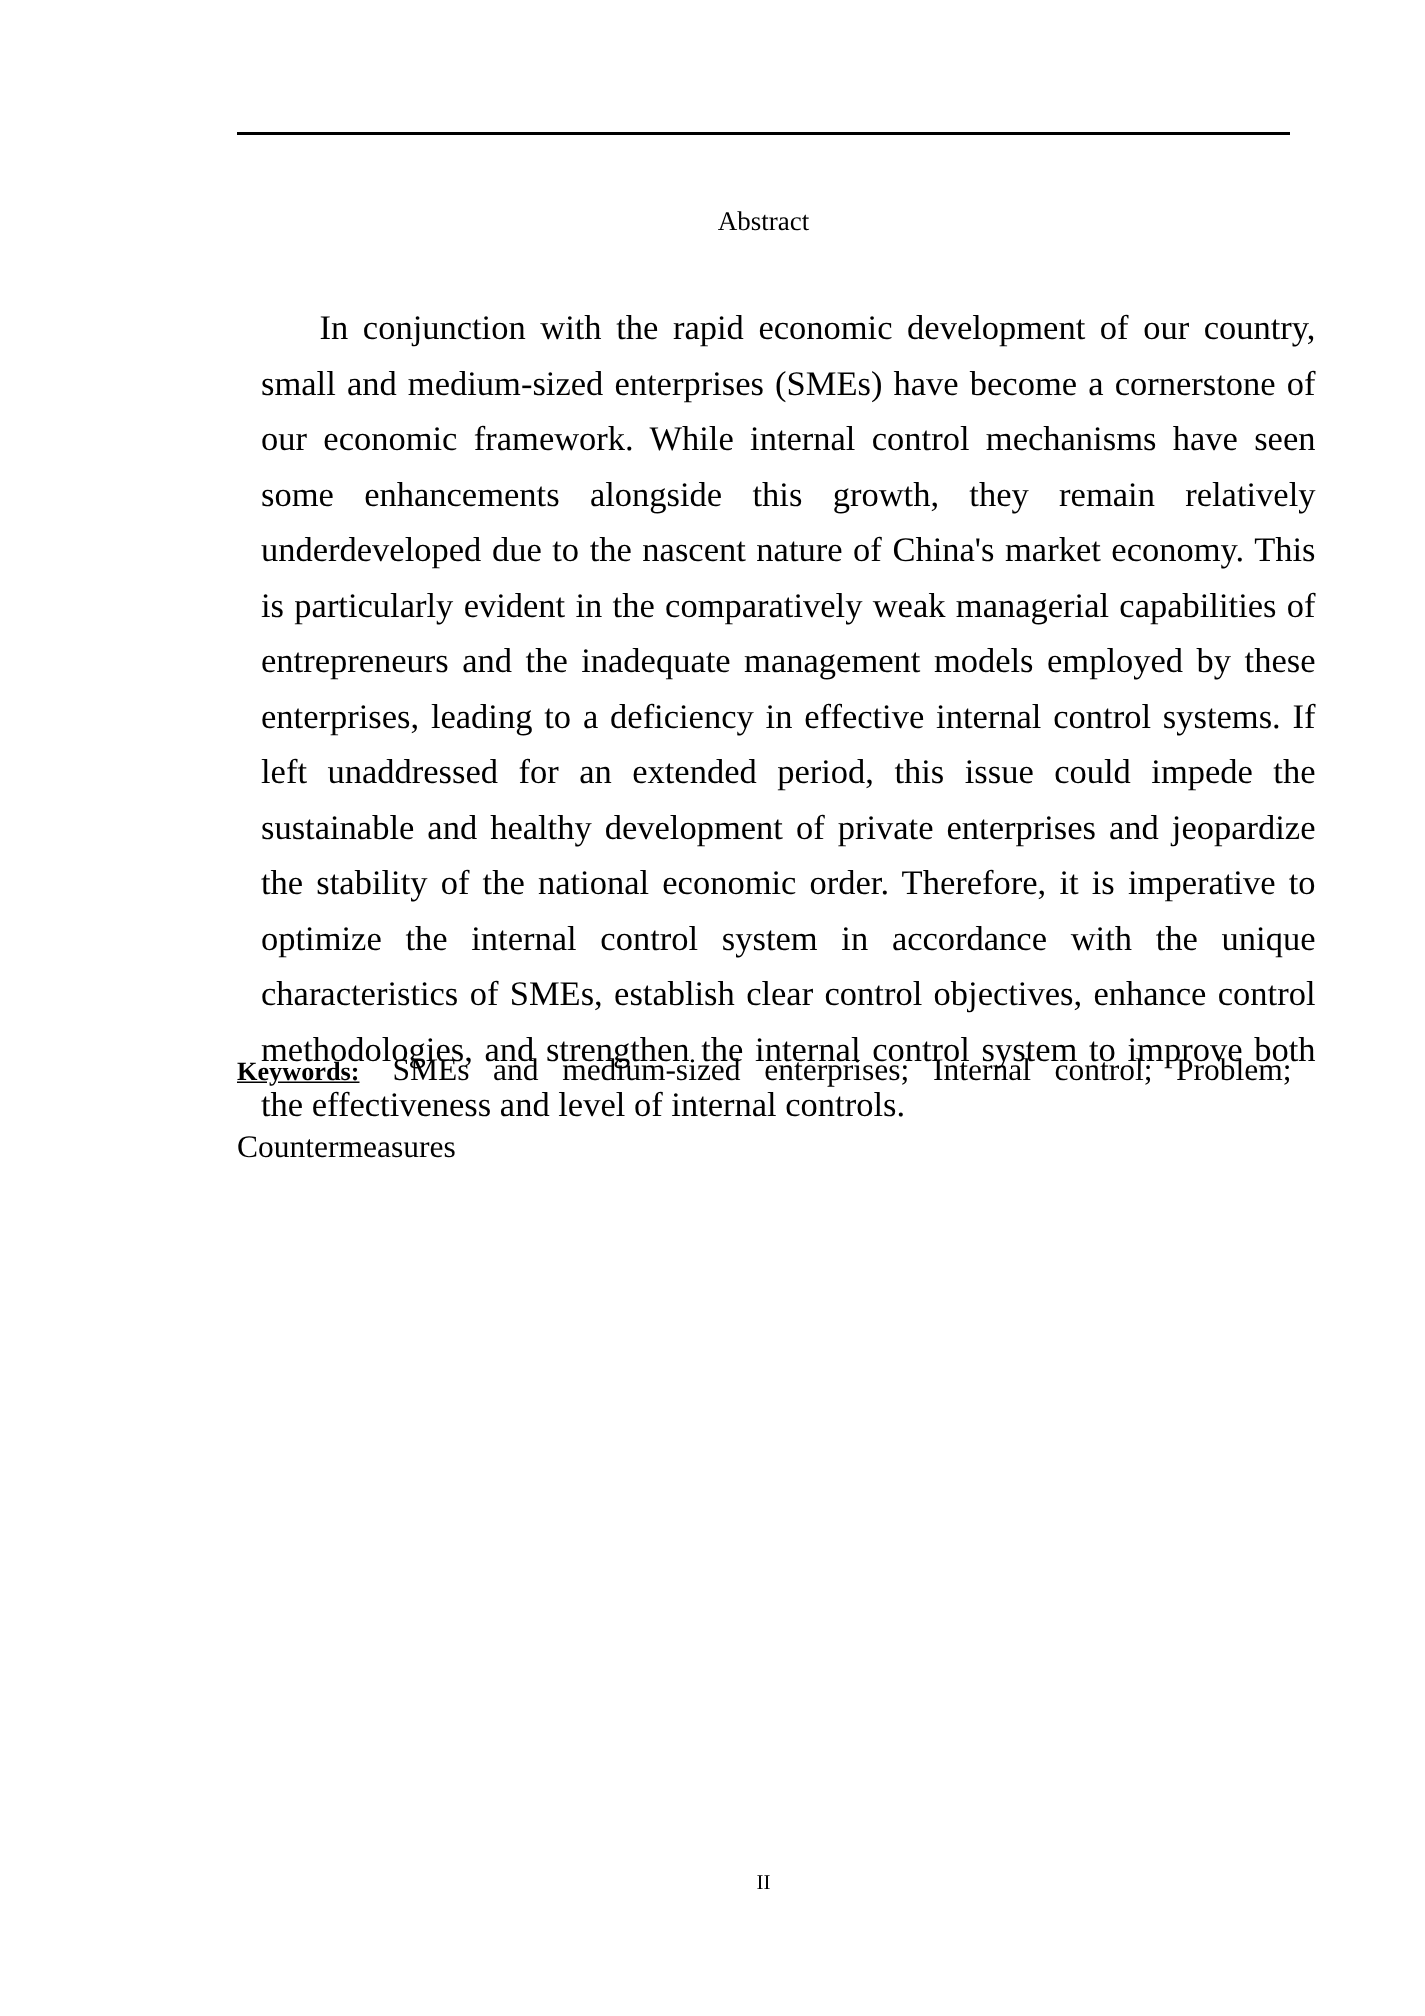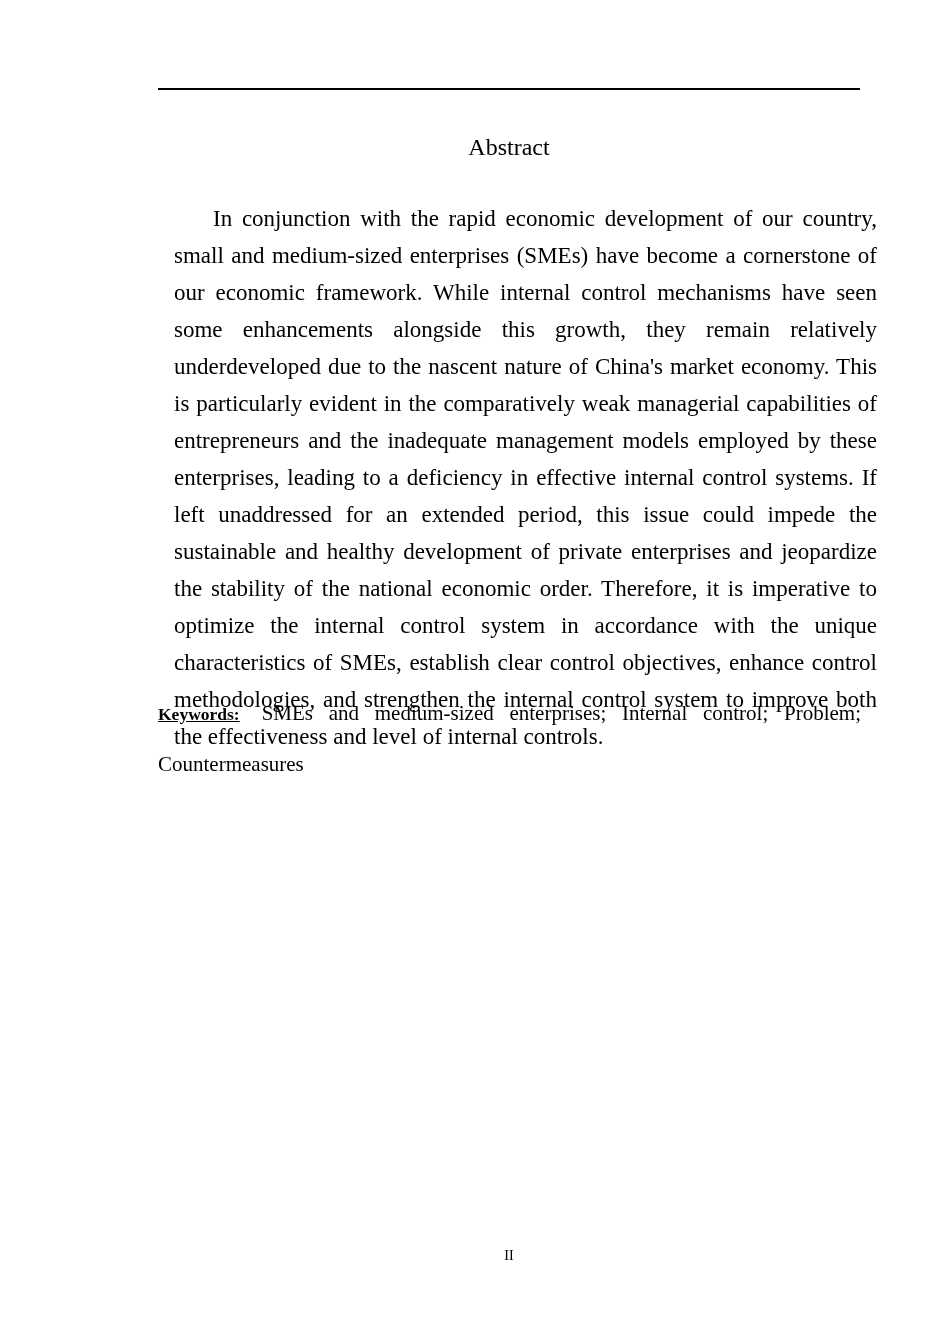--- a/index.html
+++ b/index.html
@@ -1,21 +1,21 @@
 <!DOCTYPE html>
 <html><head>
 <meta charset="utf-8">
 <style>
   html, body { margin: 0; padding: 0; background: #ffffff; }
   body { width: 950px; height: 1344px; position: relative; overflow: hidden;
          font-family: "Liberation Serif", "DejaVu Serif", serif; color: #000; }
   .rule { position: absolute; left: 158px; top: 88px; width: 702px; height: 0;
           border-top: 2px solid #000; }
   .title { position: absolute; left: 158px; width: 702px; top: 131px;
-           text-align: center; font-size: 24px; line-height: 32px; }
+           text-align: center; font-size: 18px; line-height: 32px; }
   .body-text { position: absolute; left: 174px; top: 200px; width: 703px;
                font-size: 23px; line-height: 37px; text-align: justify;
                text-indent: 39px; margin: 0; }
   .keywords { position: absolute; left: 158px; top: 688px; width: 703px;
               font-size: 21px; line-height: 50px; text-align: justify; margin: 0; }
   .kw-label { font-weight: bold; font-size: 17.5px; margin-right: 22px; text-decoration: underline; }
   .page-num { position: absolute; left: 0; width: 1018px; top: 1248px;
               text-align: center; font-size: 14px; }
 </style>
 </head>

